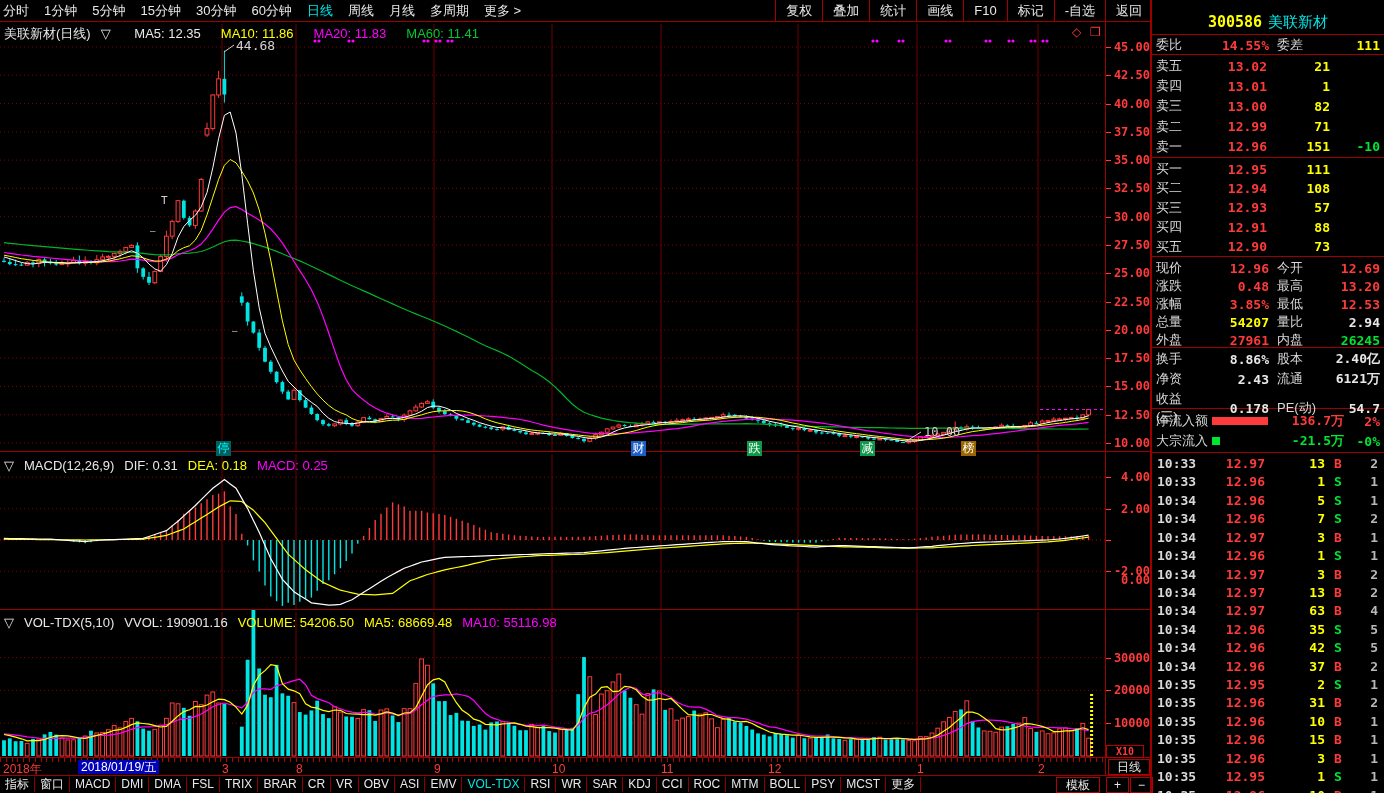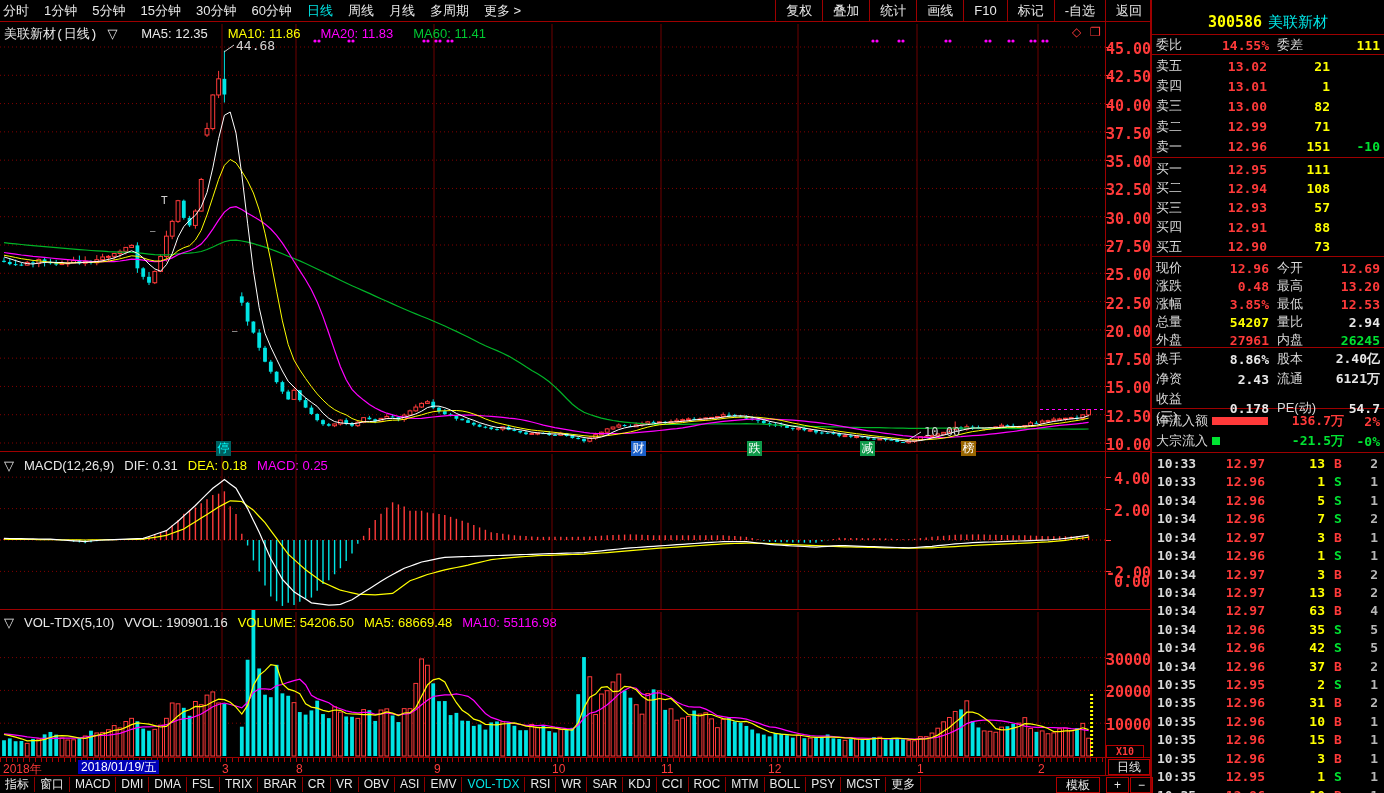--- a/index.html
+++ b/index.html
@@ -12,21 +12,21 @@
   #toolbar{position:absolute;left:0;top:0;width:1152px;height:21px;display:flex;align-items:center;color:#e8e8e8;font-size:13px;}
   #periods{display:flex;align-items:center;padding-left:3px;}
   #periods .p{margin-right:15px;cursor:default;white-space:nowrap;}
   #periods .sel{color:#00e4e4;}
   #actions{display:flex;align-items:center;margin-left:auto;height:21px;}
   #actions .a{padding:0 10px;border-left:1px solid #9e0000;height:21px;display:flex;align-items:center;white-space:nowrap;}
   
   .panel-hd{position:absolute;font-size:13px;white-space:nowrap;z-index:5;}
   .panel-hd span{margin-right:10px;}
   
-  .alabel{position:absolute;width:44px;text-align:right;color:#ff3a3a;font-size:15px;font-family:"DejaVu Sans Mono",monospace;font-weight:bold;}
+  .alabel{position:absolute;width:44px;text-align:right;color:#ff3a3a;font-size:12px;font-family:"DejaVu Sans Mono",monospace;font-weight:bold;}
   .atick{position:absolute;width:5px;height:1px;background:#ff3a3a;left:1106px;}
   
   .mk{position:absolute;top:441px;width:15px;height:15px;font-size:12px;line-height:15px;text-align:center;z-index:6;}
   
   #rp{position:absolute;left:1152px;top:10px;width:232px;height:792px;color:#d8d8d8;font-size:13px;}
   #rp .sec{position:absolute;left:0;width:232px;border-bottom:1px solid #9e0000;}
   #rp-head{top:0;height:24px;display:flex;align-items:center;justify-content:center;gap:6px;}
   .r{color:#ff3a3a;} .y{color:#ffff00;} .g{color:#00e432;} .w{color:#e8e8e8;} .c{color:#00e4e4;}
   .lvrow{position:absolute;left:0;width:232px;display:flex;align-items:center;}
   .lvrow .lbl{width:40px;padding-left:4px;}
@@ -925,21 +925,21 @@
       <polyline points="4,124.5 9.8,125.6 15.6,127.2 21.4,128.8 27.2,130.8 33,130.6 38.8,130.7 44.6,129.3 50.4,127.5 56.199999999999996,125.8 62,125.6 67.8,125.8 73.6,126.9 79.39999999999999,128.0 85.2,128.3 91,126.8 96.8,125.4 102.6,124.0 108.39999999999999,122.4 114.2,120.3 120,119.7 125.8,117.4 131.6,114.6 137.4,112.9 143.2,113.5 149,114.1 154.79999999999998,115.6 160.6,117.0 166.4,116.4 172.2,111.3 178,105.9 183.79999999999998,101.6 189.6,99.7 195.4,96.4 201.2,96.7 207,95.0 212.79999999999998,91.8 218.6,89.2 224.4,89.7 230.2,92.3 236,97.1 241.79999999999998,104.1 247.6,95.4 253.4,75.3 259.2,65.4 265,60.6 270.8,54.7 276.59999999999997,55.7 282.4,73.7 288.2,79.2 294,80.8 299.8,83.7 305.59999999999997,93.7 311.4,97.1 317.2,98.1 323,100.4 328.8,101.6 334.59999999999997,100.0 340.4,100.3 346.2,103.5 352,104.0 357.8,104.1 363.59999999999997,104.7 369.4,104.3 375.2,105.2 381,103.8 386.8,101.9 392.59999999999997,103.1 398.4,105.5 404.2,103.0 410,102.7 415.8,97.6 421.59999999999997,86.3 427.4,75.0 433.2,69.9 439,68.4 444.8,72.0 450.59999999999997,83.2 456.4,92.7 462.2,100.2 468,104.1 473.8,109.1 479.59999999999997,110.9 485.4,114.3 491.2,114.7 497,114.8 502.8,113.9 508.59999999999997,113.5 514.4,112.8 520.1999999999999,114.3 526,116.1 531.8,116.6 537.6,117.6 543.4,117.5 549.1999999999999,117.7 555,118.2 560.8,119.2 566.6,119.7 572.4,120.2 578.1999999999999,112.8 584,97.7 589.8,87.1 595.6,84.1 601.4,77.3 607.1999999999999,76.6 613,81.6 618.8,81.1 624.6,76.3 630.4,77.0 636.1999999999999,79.8 642,86.2 647.8,90.1 653.6,89.9 659.4,88.5 665.1999999999999,89.6 671,88.5 676.8,93.8 682.6,99.6 688.4,104.7 694.1999999999999,104.8 700,105.9 705.8,104.4 711.6,104.5 717.4,106.8 723.1999999999999,108.6 729,109.3 734.8,111.0 740.6,111.8 746.4,111.4 752.1999999999999,113.5 758,116.6 763.8,119.2 769.6,122.0 775.4,123.4 781.1999999999999,124.2 787,124.6 792.8,125.2 798.6,125.0 804.4,126.0 810.1999999999999,126.9 816,127.3 821.8,127.3 827.6,127.1 833.4,127.2 839.1999999999999,127.3 845,127.9 850.8,128.2 856.6,129.1 862.4,129.3 868.1999999999999,129.4 874,128.7 879.8,128.4 885.6,128.5 891.4,128.4 897.1999999999999,128.1 903,128.5 908.8,129.2 914.6,129.5 920.4,129.1 926.1999999999999,128.8 932,127.5 937.8,125.1 943.6,121.3 949.4,117.4 955.1999999999999,112.4 961,107.7 966.8,102.2 972.6,102.1 978.4,104.0 984.1999999999999,107.9 990,112.3 995.8,118.6 1001.6,119.8 1007.4,119.6 1013.1999999999999,118.1 1019,116.5 1024.8,113.6 1030.6,113.9 1036.3999999999999,115.0 1042.2,116.4 1048,118.5 1053.8,121.6 1059.6,121.6 1065.3999999999999,120.9 1071.2,120.8 1077,119.7 1082.8,117.8 1088.6,119.6 " fill="none" stroke="#ffff00" stroke-width="1.2"></polyline>
       <line x1="1091.6" y1="146" x2="1091.6" y2="83.38480000000001" stroke="#ffff00" stroke-width="3" stroke-dasharray="2 2"></line>
     </svg>
   <div class="hline" style="top:757px;"></div>
   <div class="hline" style="top:775px;"></div>
 
   <div class="abs" style="left:1105px;top:22px;width:1px;height:753px;background:#9e0000;"></div>
   <div class="abs" style="left:1150px;top:0;width:2px;height:793px;background:#9e0000;"></div>
 
   <div class="panel-hd" id="chart-hd" style="left:4px;top:25px;">
-    <span style="color:#e8e8e8;font-family:Liberation Mono, monospace;">美联新材(日线)</span><span style="color:#e8e8e8;">▽</span>
+    <span style="color:#e8e8e8;">美联新材(日线)</span><span style="color:#e8e8e8;">▽</span>
   <span style="color: rgb(232, 232, 232); margin-left: 10px;">MA5: 12.35</span><span style="color: rgb(255, 255, 0); margin-left: 10px;">MA10: 11.86</span><span style="color: rgb(255, 0, 255); margin-left: 10px;">MA20: 11.83</span><span style="color: rgb(0, 200, 50); margin-left: 10px;">MA60: 11.41</span></div>
   <div class="panel-hd" id="macd-hd" style="left:4px;top:458px;"><span style="color: rgb(232, 232, 232);">▽</span><span style="color: rgb(232, 232, 232);">MACD(12,26,9)</span><span style="color: rgb(232, 232, 232);">DIF: 0.31</span><span style="color: rgb(255, 255, 0);">DEA: 0.18</span><span style="color: rgb(255, 0, 255);">MACD: 0.25</span></div>
   <div class="panel-hd" id="vol-hd" style="left:4px;top:615px;"><span style="color: rgb(232, 232, 232);">▽</span><span style="color: rgb(232, 232, 232);">VOL-TDX(5,10)</span><span style="color: rgb(232, 232, 232);">VVOL: 190901.16</span><span style="color: rgb(255, 255, 0);">VOLUME: 54206.50</span><span style="color: rgb(255, 255, 0);">MA5: 68669.48</span><span style="color: rgb(255, 0, 255);">MA10: 55116.98</span></div>
 
   <div class="abs" style="left:1072px;top:25px;color:#ff3a3a;font-size:12px;z-index:6;">◇</div>
   <div class="abs" style="left:1090px;top:25px;color:#ff3a3a;font-size:12px;z-index:6;">❐</div>
 
   <div id="markers">
       <div class="mk" style="left: 216px; background: rgb(0, 95, 95); color: rgb(0, 255, 255);">停</div>
       <div class="mk" style="left: 631px; background: rgb(26, 95, 200); color: rgb(255, 255, 255);">财</div>

